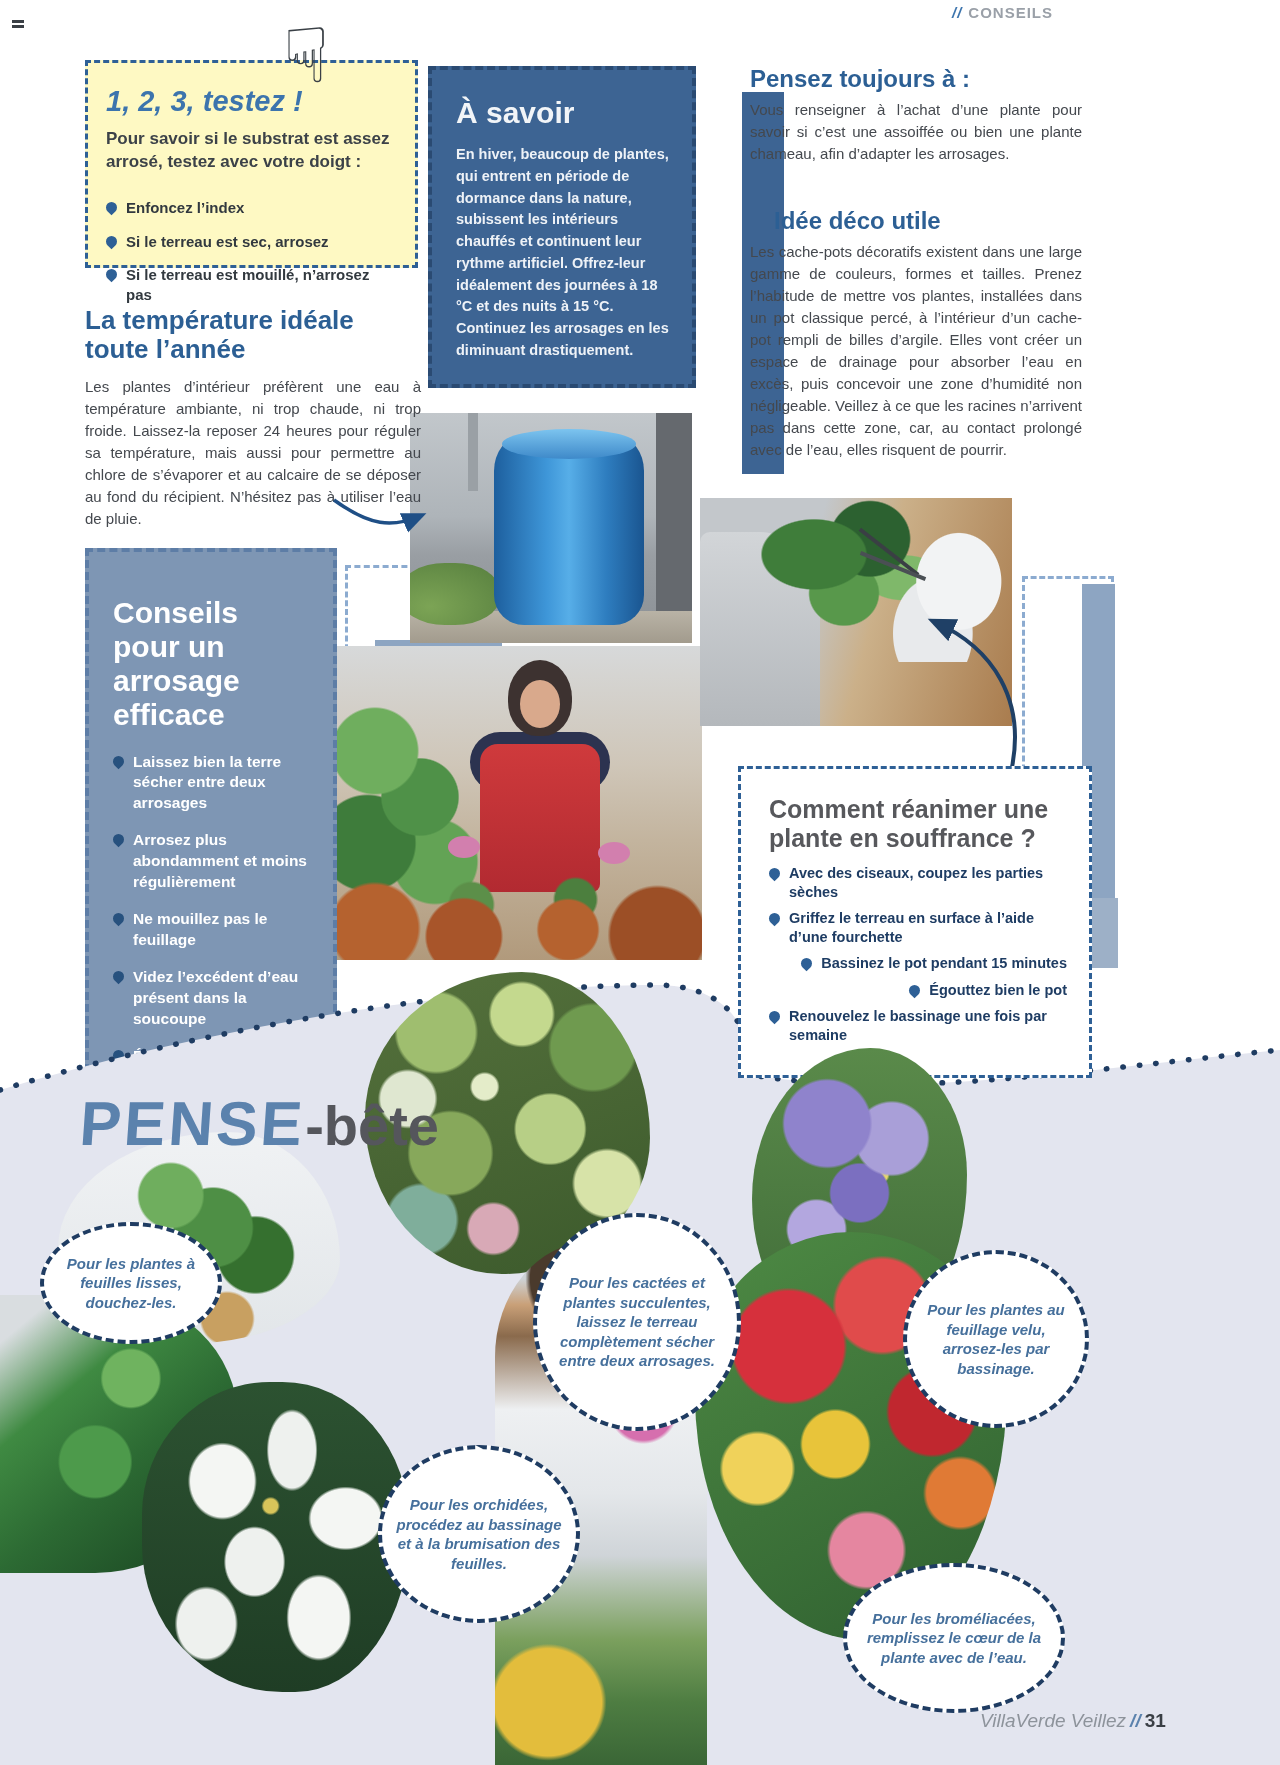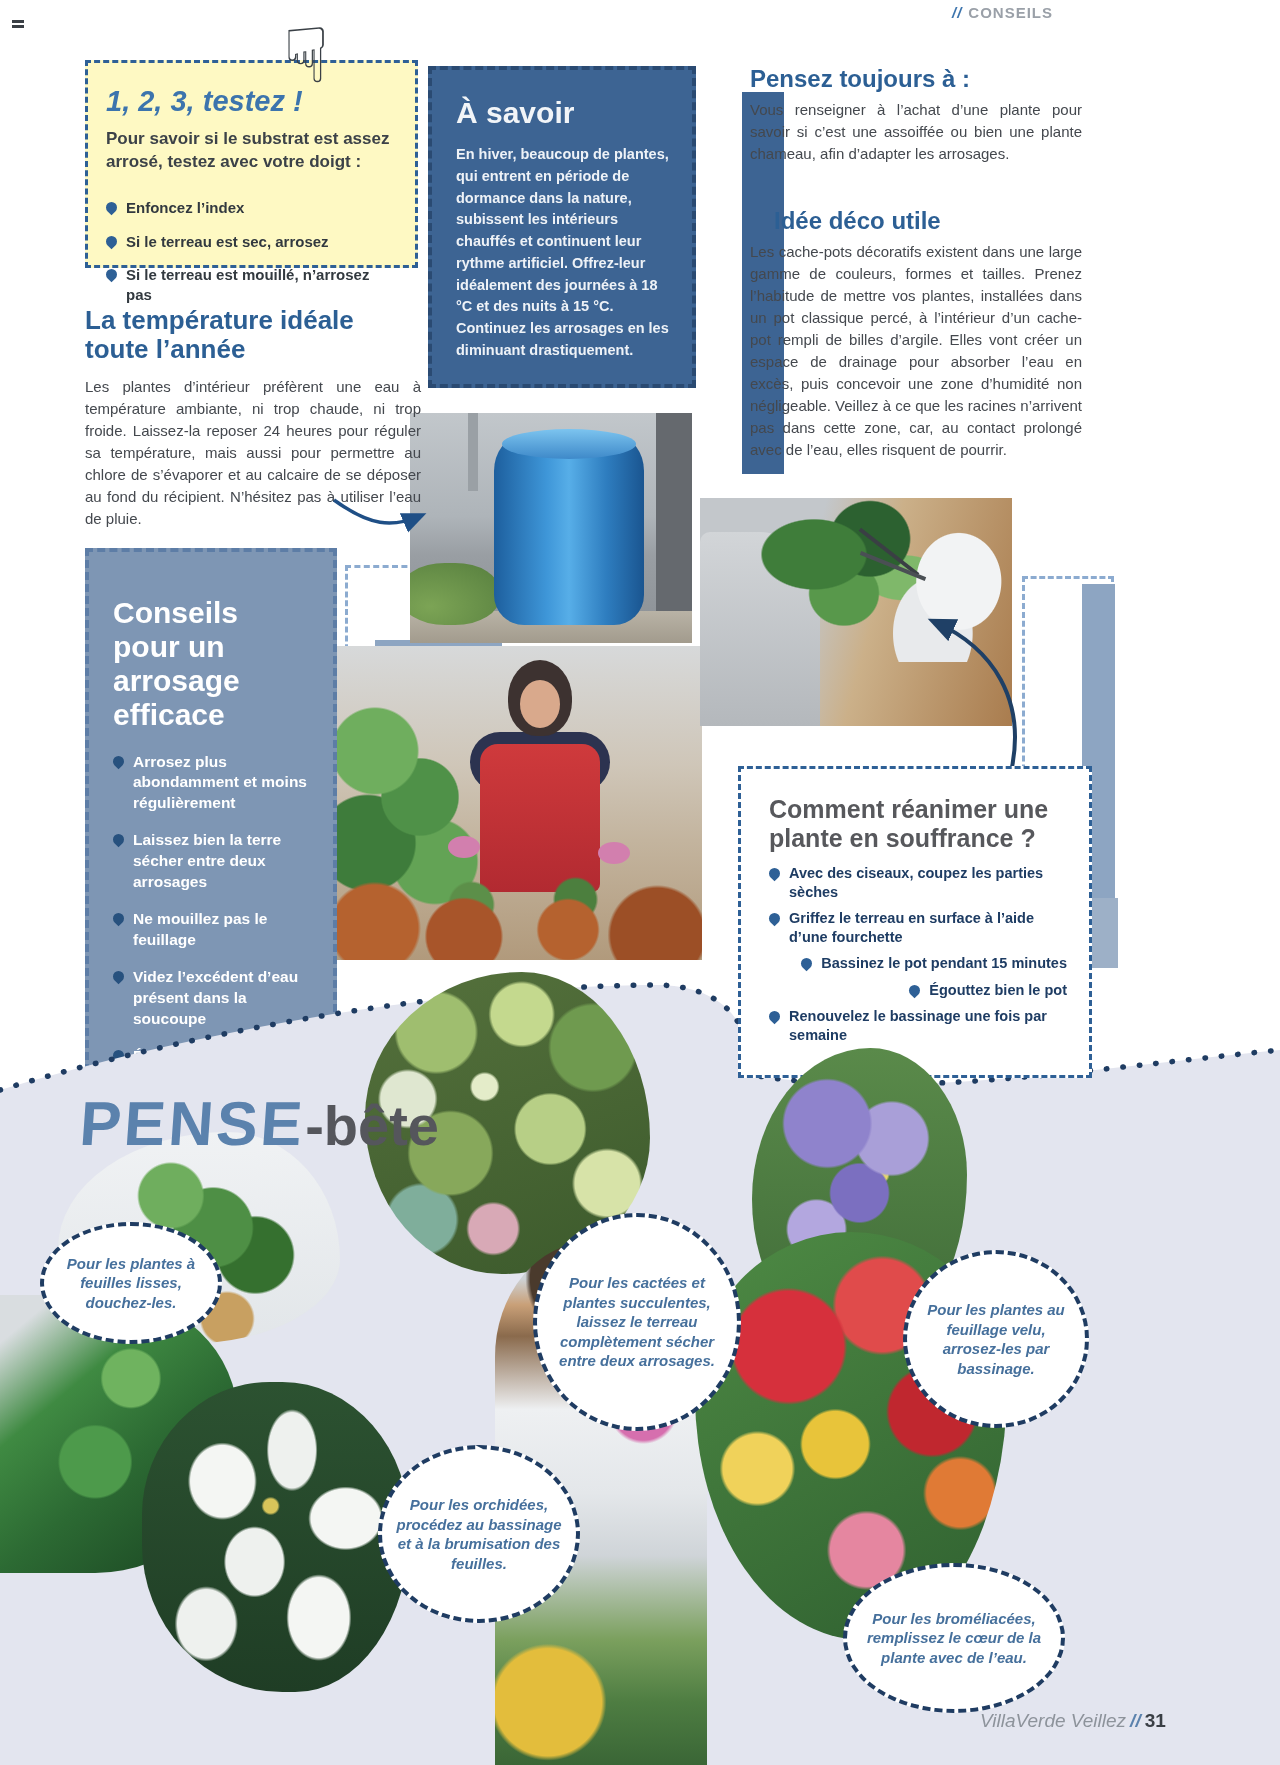--- a/index.html
+++ b/index.html
@@ -151,25 +151,25 @@
           <path d="M0,0 L7,3 L0,6 Z" fill="#1f4f86"></path>
         </marker>
       </defs>
     <path d="M4,8 C 40,34 62,36 90,24" fill="none" stroke="#1f4f86" stroke-width="3.5" marker-end="url(#ah1)"></path>
   </svg>
 
   <div class="abs blue-box" style="left:85px;top:548px;width:252px;height:560px;">
     <div class="blue-title">Conseils pour un arrosage efficace</div>
     <div class="b-row">
         <span class="drop d-navy"></span>
+        <span class="b-txt">Laissez bien la terre sécher entre deux arrosages</span>
+      </div>
+    <div class="b-row">
+        <span class="drop d-navy"></span>
         <span class="b-txt">Arrosez plus abondamment et moins régulièrement</span>
-      </div>
-    <div class="b-row">
-        <span class="drop d-navy"></span>
-        <span class="b-txt">Laissez bien la terre sécher entre deux arrosages</span>
       </div>
     <div class="b-row">
         <span class="drop d-navy"></span>
         <span class="b-txt">Ne mouillez pas le feuillage</span>
       </div>
     <div class="b-row">
         <span class="drop d-navy"></span>
         <span class="b-txt">Videz l’excédent d’eau présent dans la soucoupe</span>
       </div>
     <div class="b-row">

